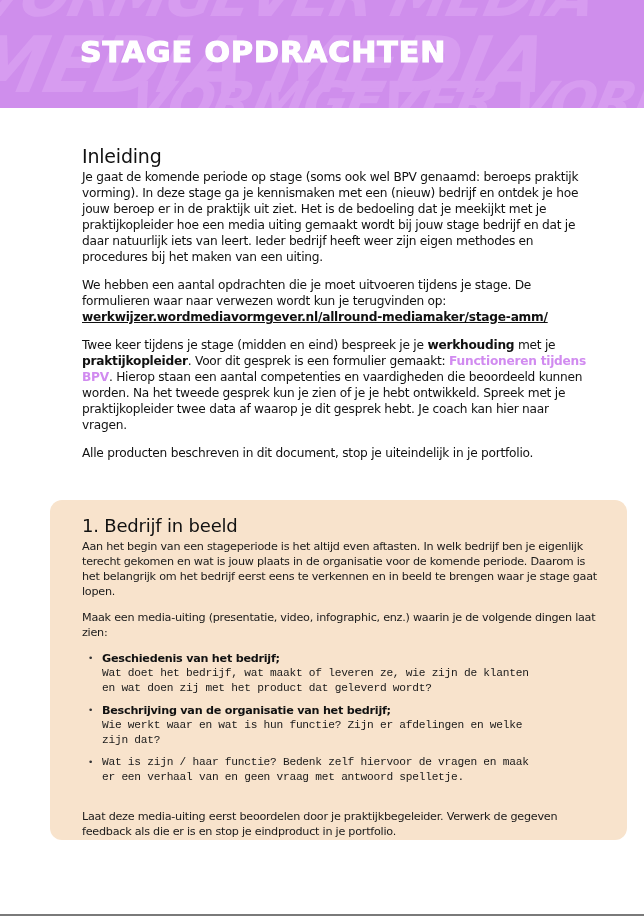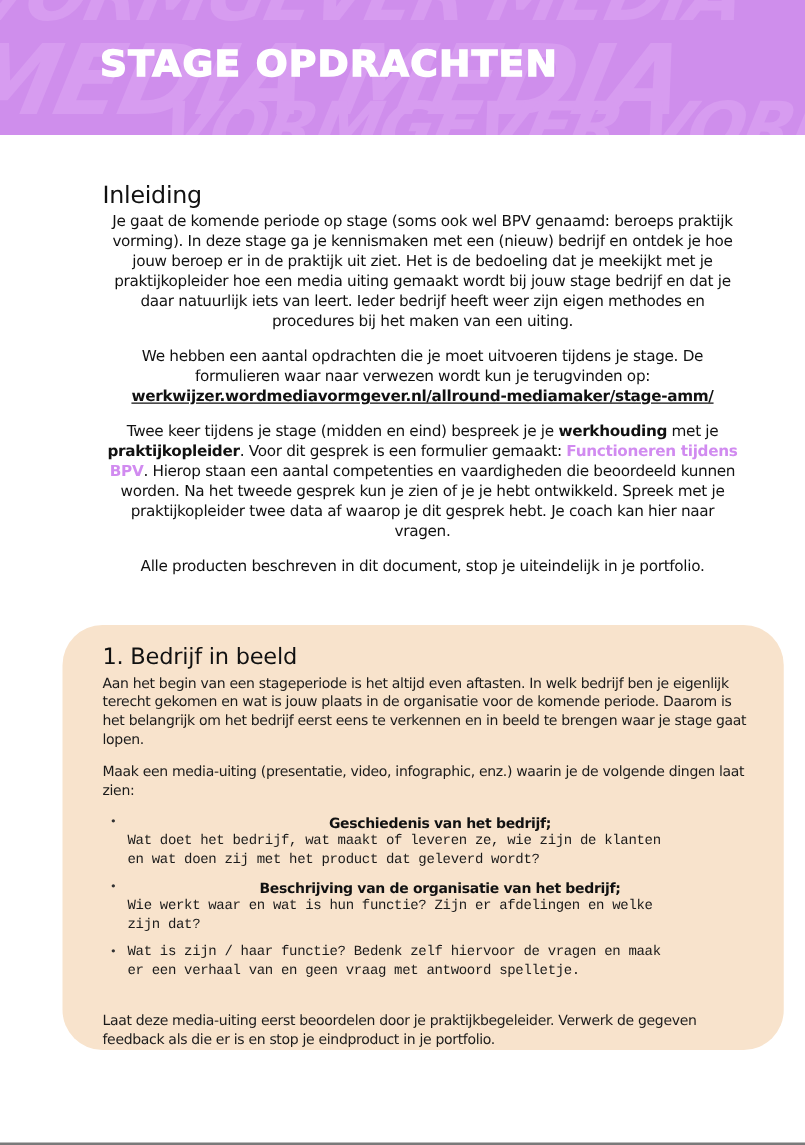--- a/index.html
+++ b/index.html
@@ -65,21 +65,20 @@
       line-height: 24px;
       color: #111;
       letter-spacing: -0.2px;
     }
     .intro p {
       margin: 0 0 12px 0;
       font-size: 12.2px;
       line-height: 16px;
       letter-spacing: -0.25px;
       color: #111;
-      text-align: center;
     }
     .intro p b {
       font-weight: bold;
     }
     .link-url {
       color: #111;
       font-weight: bold;
       text-decoration: underline;
     }
     .link-purple {
@@ -87,21 +86,21 @@
       font-weight: bold;
       text-decoration: none;
     }
     .card {
       position: absolute;
       left: 50px;
       top: 500px;
       width: 577px;
       height: 340px;
       background: #f8e3cc;
-      border-radius: 32px;
+      border-radius: 12px;
     }
     .card-inner {
       position: absolute;
       left: 32px;
       top: 14px;
       width: 520px;
     }
     .card h3 {
       margin: 0 0 1px 0;
       font-size: 18px;
@@ -135,21 +134,20 @@
       position: absolute;
       left: 6px;
       top: 0;
       font-size: 9px;
       color: #333;
     }
     .card li .li-title {
       display: block;
       font-weight: bold;
       color: #111;
-      text-align: center;
     }
     .card li .li-desc {
       display: block;
       max-width: 440px;
       font-family: Liberation Mono, monospace;
     }
     .bottom-line {
       position: absolute;
       left: 0;
       top: 914px;

